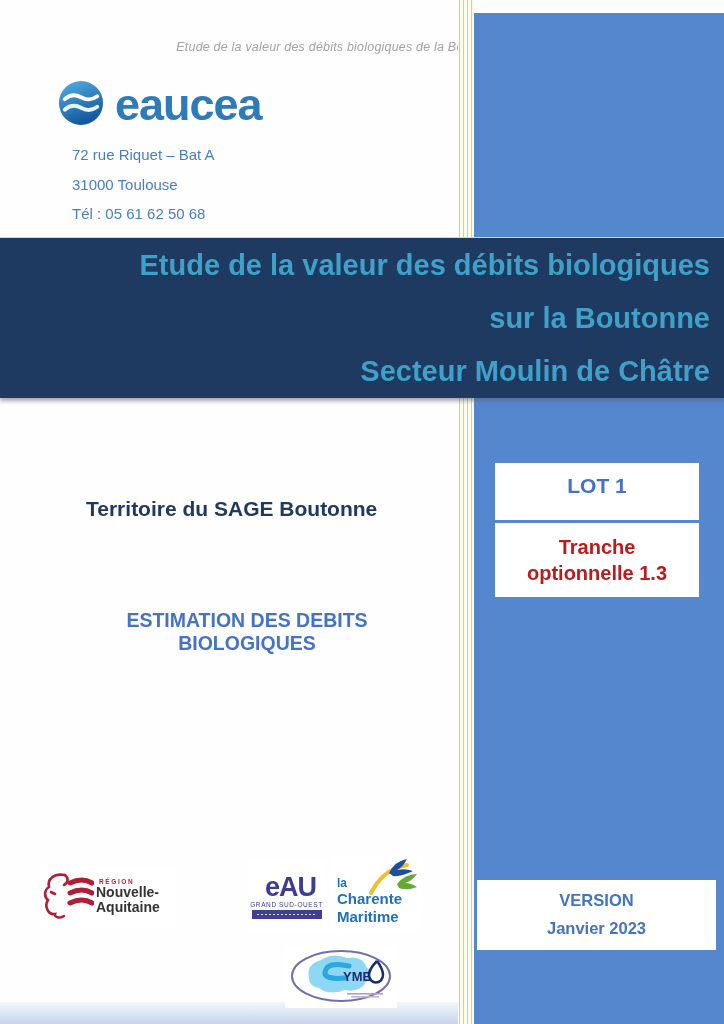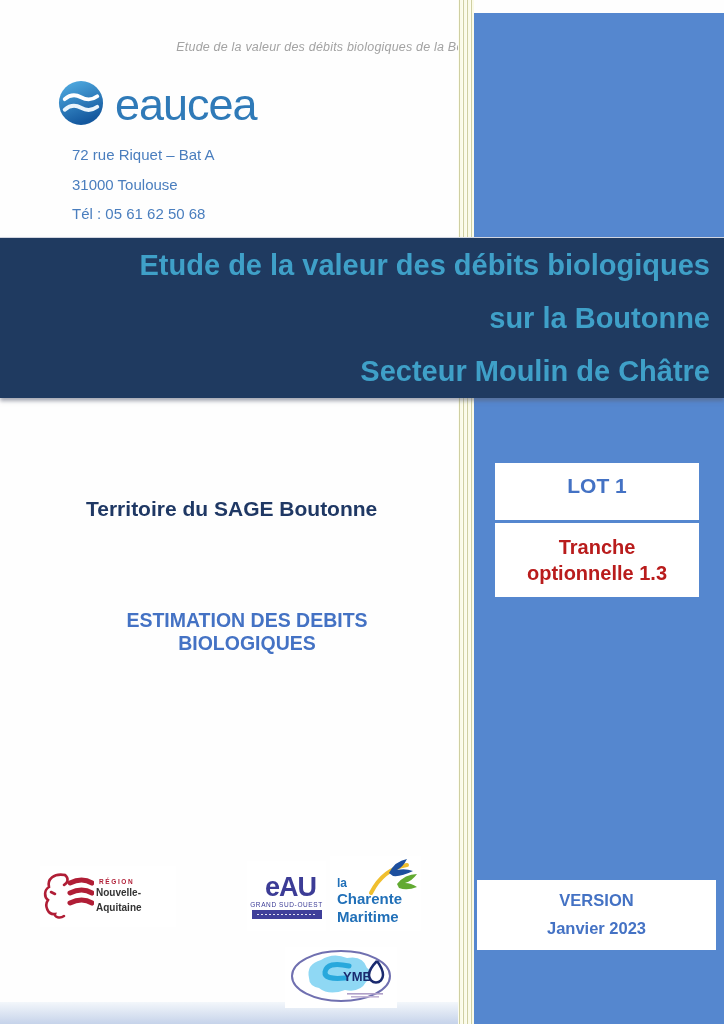--- a/index.html
+++ b/index.html
@@ -12,21 +12,21 @@
 
   
   .spine{position:absolute;left:458px;top:0;width:16px;height:1024px;z-index:3;
     background:repeating-linear-gradient(to right,#fdfdf0 0 1.5px,#cfcfa2 1.5px 2.5px,#fbfbe9 2.5px 4px);}
 
   
   .blue-panel{position:absolute;left:474px;top:13px;width:250px;height:1011px;background:#5587cf;z-index:4;}
 
   
   .eaucea{position:absolute;left:58px;top:80px;display:flex;align-items:center;gap:11px;z-index:2;}
-  .eaucea-word{font-size:45px;color:#2f7ab8;letter-spacing:-1px;line-height:46px;font-weight:400;}
+  .eaucea-word{font-size:45px;color:#2f7ab8;letter-spacing:-1px;line-height:46px;font-weight:700;}
 
   
   .address{position:absolute;left:72px;top:140px;z-index:2;font-size:15px;color:#4a7ebe;line-height:29.5px;}
 
   
   .banner{position:absolute;left:0;top:238px;width:724px;height:160px;background:#1f3a60;z-index:6;
     box-sizing:border-box;padding-right:14px;display:flex;flex-direction:column;justify-content:center;
     box-shadow:0 3px 4px rgba(90,95,115,.55),0 -1px 0 #d4d9e4;}
   .banner div{font-size:29px;font-weight:bold;color:#3fa0c8;text-align:right;line-height:53px;white-space:nowrap;}
 
@@ -44,21 +44,21 @@
   .version-box{position:absolute;left:477px;top:880px;width:239px;height:70px;background:#fff;z-index:7;
     text-align:center;color:#4472c4;font-weight:bold;}
   .version-box .v1{margin-top:11px;font-size:16.5px;}
   .version-box .v2{margin-top:9px;font-size:16.5px;}
 
   
   .logo-box{position:absolute;background:#fff;z-index:2;}
   .na-box{left:40px;top:866px;width:136px;height:61px;display:flex;align-items:center;}
   .na-text{margin-left:2px;}
   .na-region{font-size:6.5px;font-weight:bold;color:#b01e36;letter-spacing:1.6px;margin-left:3px;}
-  .na-name{font-size:10px;font-weight:bold;color:#333333;line-height:15.5px;}
+  .na-name{font-size:14px;font-weight:bold;color:#333333;line-height:15.5px;}
 
   .rf-box{left:181px;top:860px;width:60px;height:71px;box-sizing:border-box;padding:5px 0 0 6px;}
   .rf-flag{display:flex;width:17px;height:10px;margin-bottom:2px;}
   .rf-flag span{flex:1;}
   .rf-name{font-size:7.5px;font-weight:bold;color:#1a1a1a;line-height:8.5px;letter-spacing:.2px;}
   .rf-motto{margin-top:3px;font-size:5px;font-style:italic;color:#222;line-height:6px;}
 
   .eau-box{left:247px;top:861px;width:79px;height:70px;display:flex;flex-direction:column;align-items:center;justify-content:center;}
   .eau-word{font-size:27px;font-weight:bold;color:#3c3c96;letter-spacing:-1px;line-height:26px;margin-left:8px;}
   .eau-sub{font-size:6.5px;color:#3c3c96;letter-spacing:.6px;margin-top:1px;}

